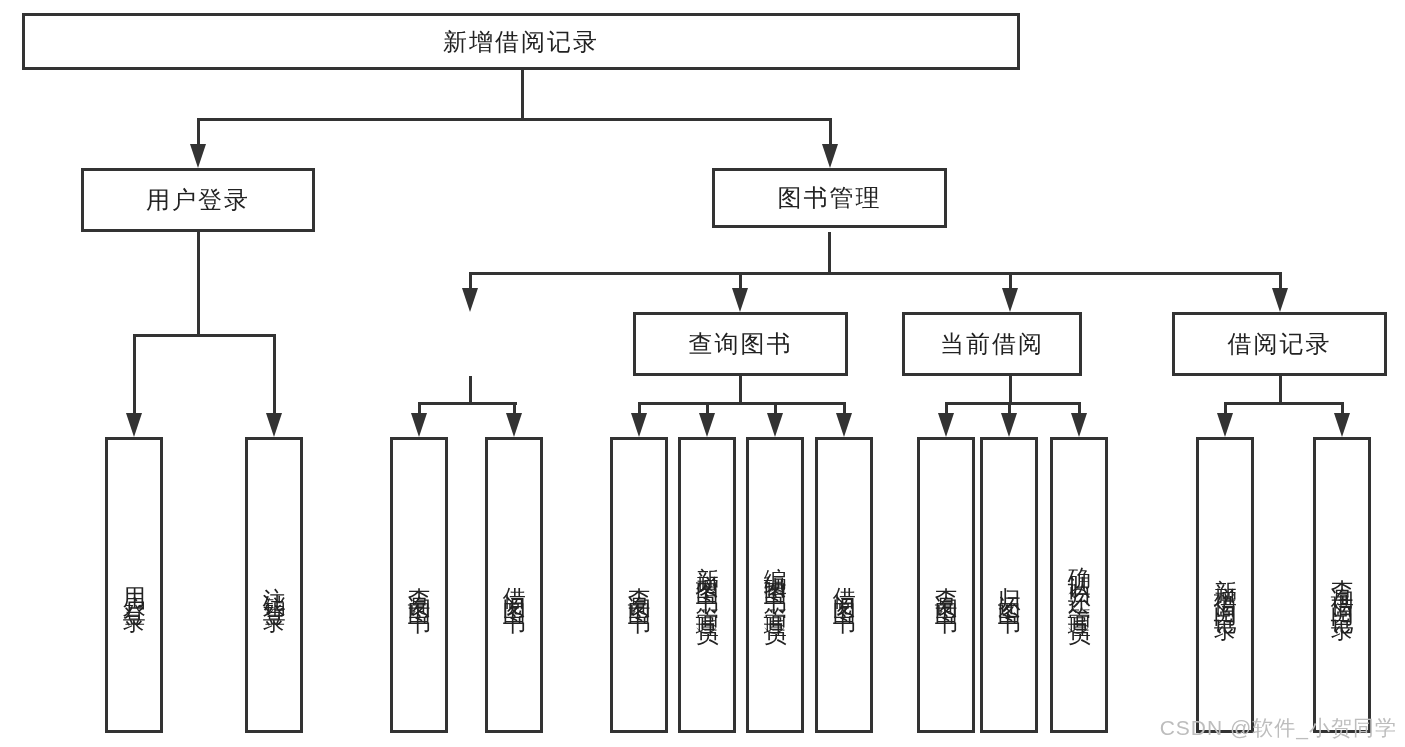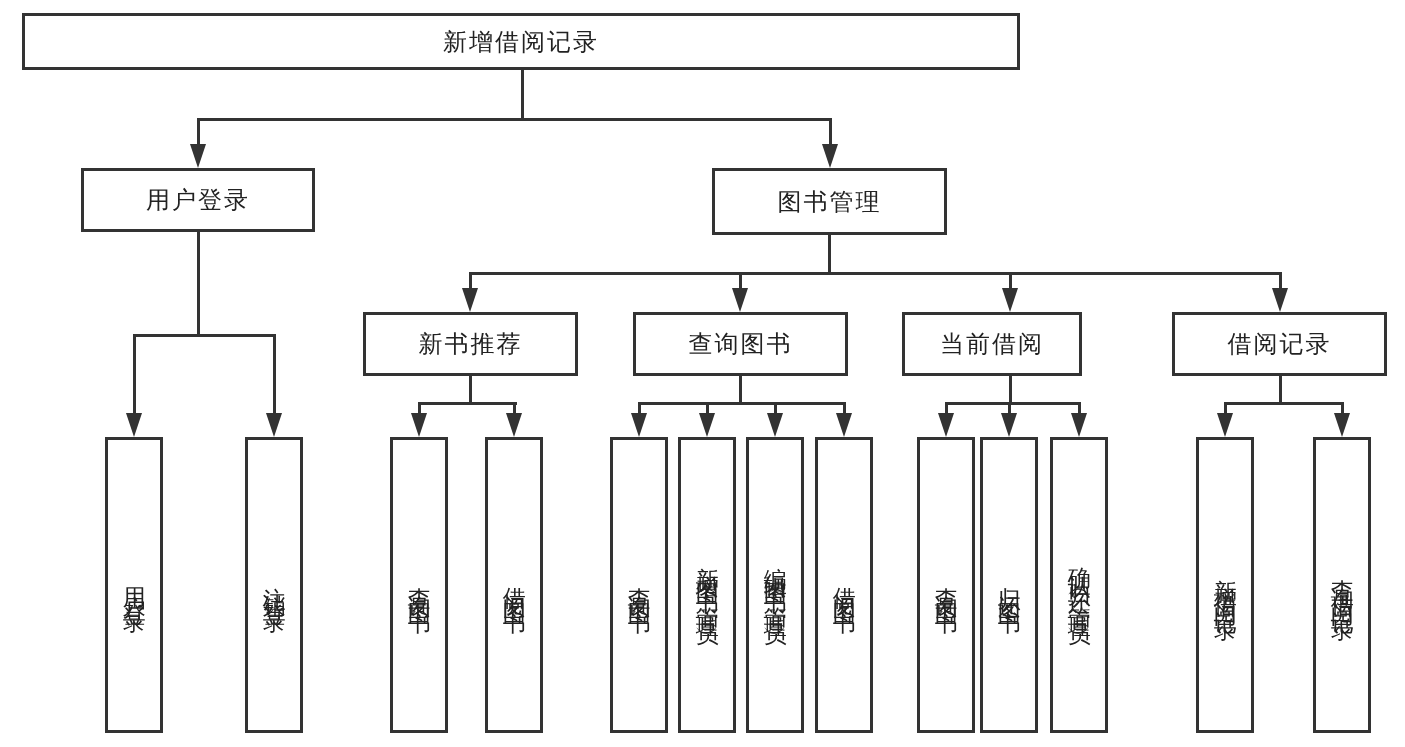--- a/index.html
+++ b/index.html
@@ -44,21 +44,21 @@
   <div class="ln" style="left:521px;top:70px;width:3px;height:48px;"></div>
   <div class="ln" style="left:197px;top:118px;width:635px;height:3px;"></div>
   <div class="ln" style="left:197px;top:118px;width:3px;height:26px;"></div>
   <div class="ln" style="left:829px;top:118px;width:3px;height:26px;"></div>
   <div class="arr" style="left:190px;top:144px;"></div>
   <div class="arr" style="left:822px;top:144px;"></div>
 
   <div class="box" style="left:81px;top:168px;width:234px;height:64px;">
     <span>用户登录</span>
   </div>
-  <div class="box" style="left:712px;top:168px;width:235px;height:67px;">
+  <div class="box" style="left:712px;top:168px;width:235px;height:60px;">
     <span>图书管理</span>
   </div>
 
   <div class="ln" style="left:197px;top:232px;width:3px;height:103px;"></div>
   <div class="ln" style="left:133px;top:334px;width:143px;height:3px;"></div>
   <div class="ln" style="left:133px;top:334px;width:3px;height:80px;"></div>
   <div class="ln" style="left:273px;top:334px;width:3px;height:80px;"></div>
   <div class="arr" style="left:126px;top:413px;"></div>
   <div class="arr" style="left:266px;top:413px;"></div>
 
@@ -66,23 +66,20 @@
   <div class="ln" style="left:469px;top:272px;width:813px;height:3px;"></div>
   <div class="ln" style="left:469px;top:272px;width:3px;height:17px;"></div>
   <div class="ln" style="left:739px;top:272px;width:3px;height:17px;"></div>
   <div class="ln" style="left:1009px;top:272px;width:3px;height:17px;"></div>
   <div class="ln" style="left:1279px;top:272px;width:3px;height:17px;"></div>
   <div class="arr" style="left:462px;top:288px;"></div>
   <div class="arr" style="left:732px;top:288px;"></div>
   <div class="arr" style="left:1002px;top:288px;"></div>
   <div class="arr" style="left:1272px;top:288px;"></div>
 
-  <div class="box" style="left:363px;top:312px;width:215px;height:64px;">
-    <span>新书推荐</span>
-  </div>
   <div class="box" style="left:633px;top:312px;width:215px;height:64px;">
     <span>查询图书</span>
   </div>
   <div class="box" style="left:902px;top:312px;width:180px;height:64px;">
     <span>当前借阅</span>
   </div>
   <div class="box" style="left:1172px;top:312px;width:215px;height:64px;">
     <span>借阅记录</span>
   </div>
 
@@ -157,14 +154,15 @@
     <span>确认归还（管理员）</span>
   </div>
 
   <div class="leaf" style="left:1196px;">
     <span>新增借阅记录</span>
   </div>
   <div class="leaf" style="left:1313px;">
     <span>查询借阅记录</span>
   </div>
 
+  <div class="watermark">CSDN @软件_小贺同学</div>
 
 </div>
 
 </body></html>

